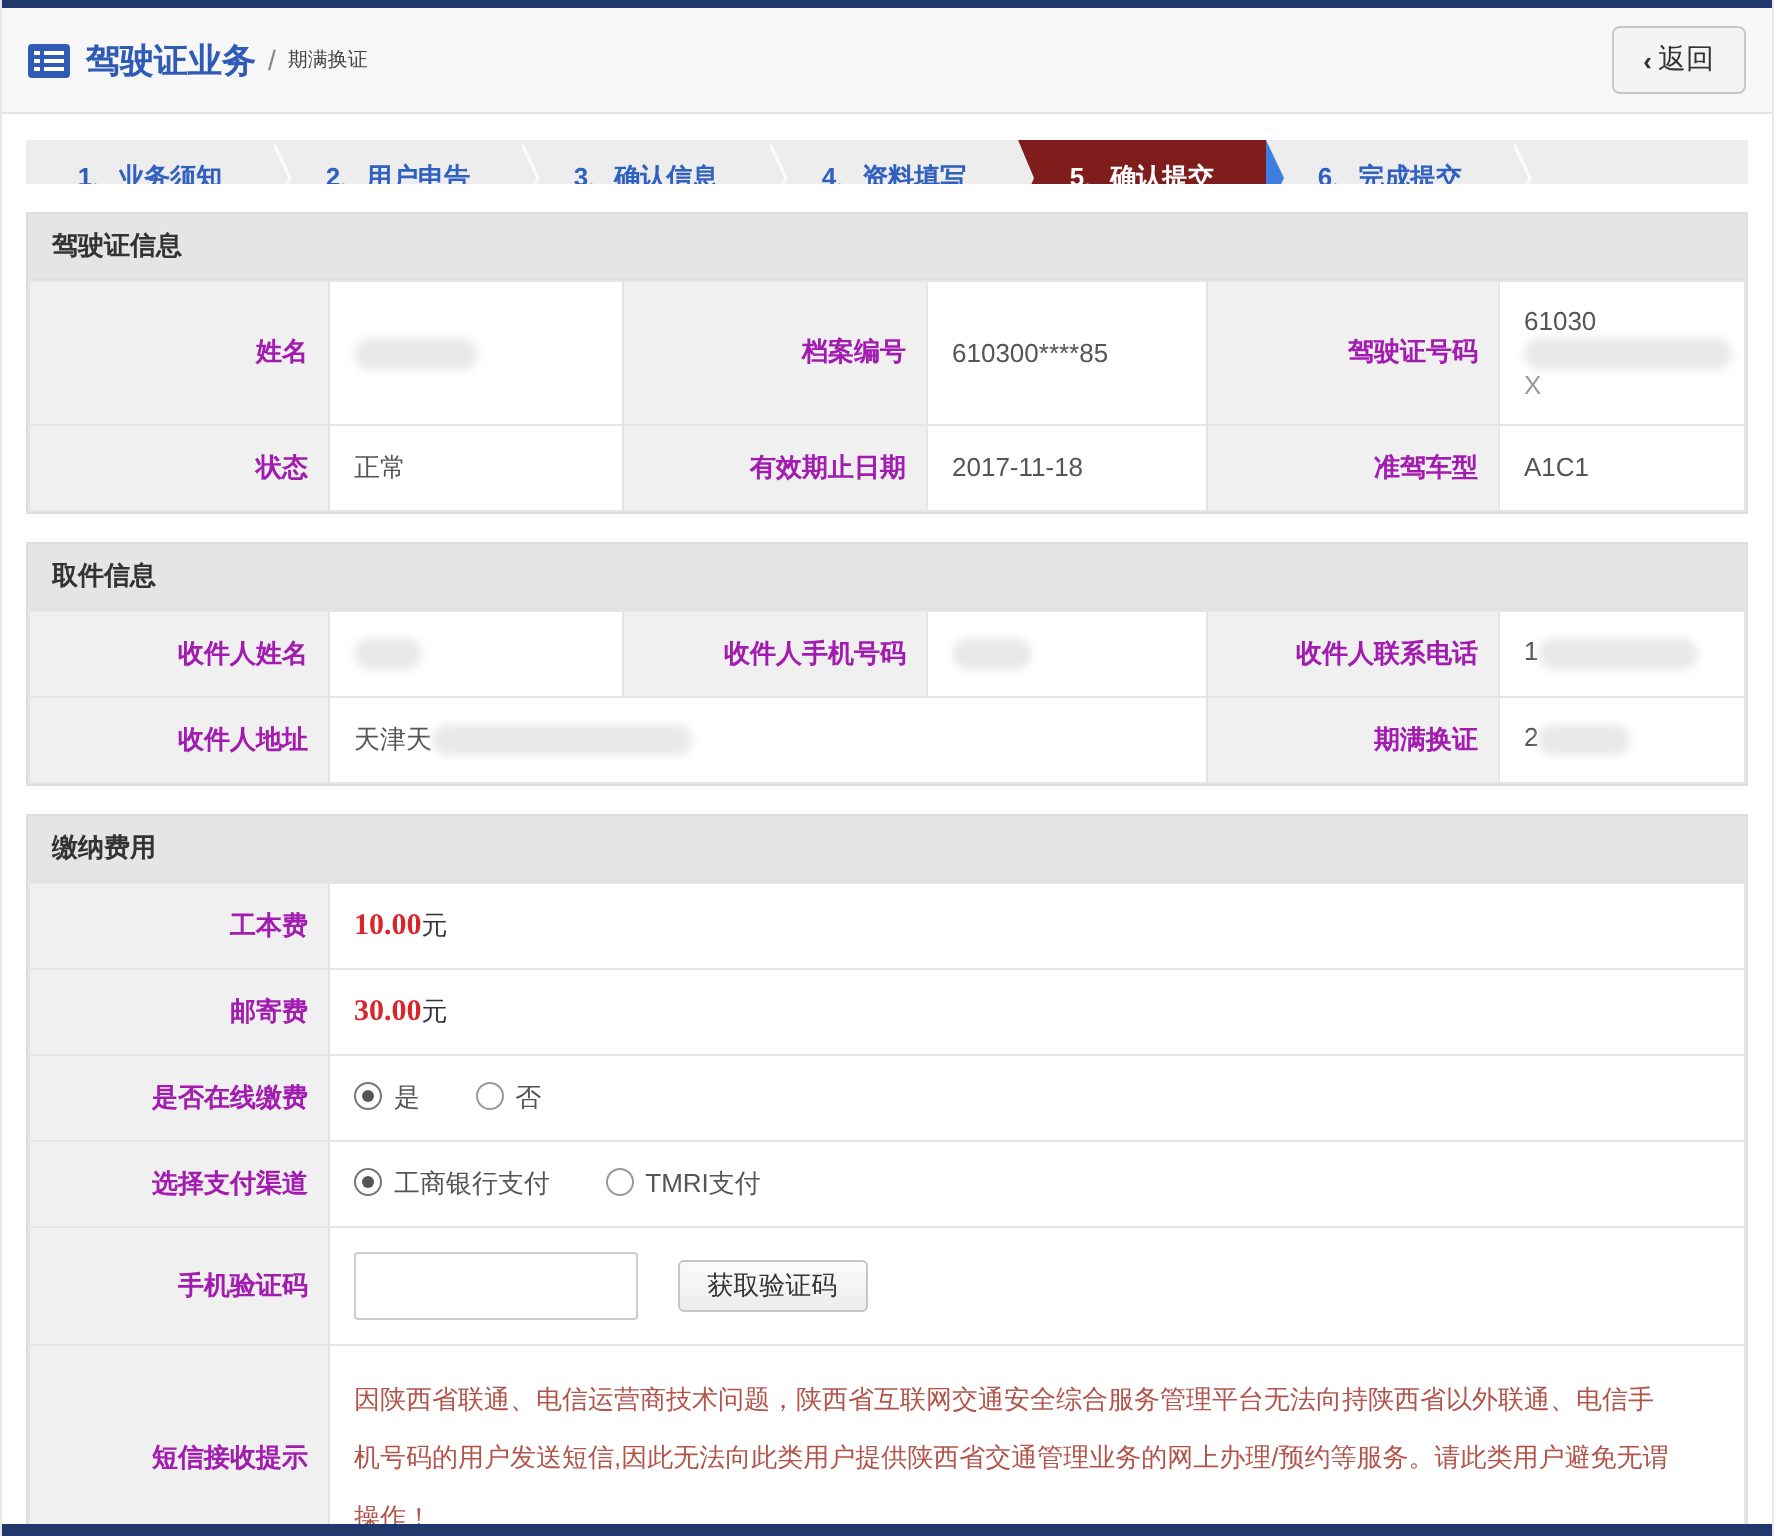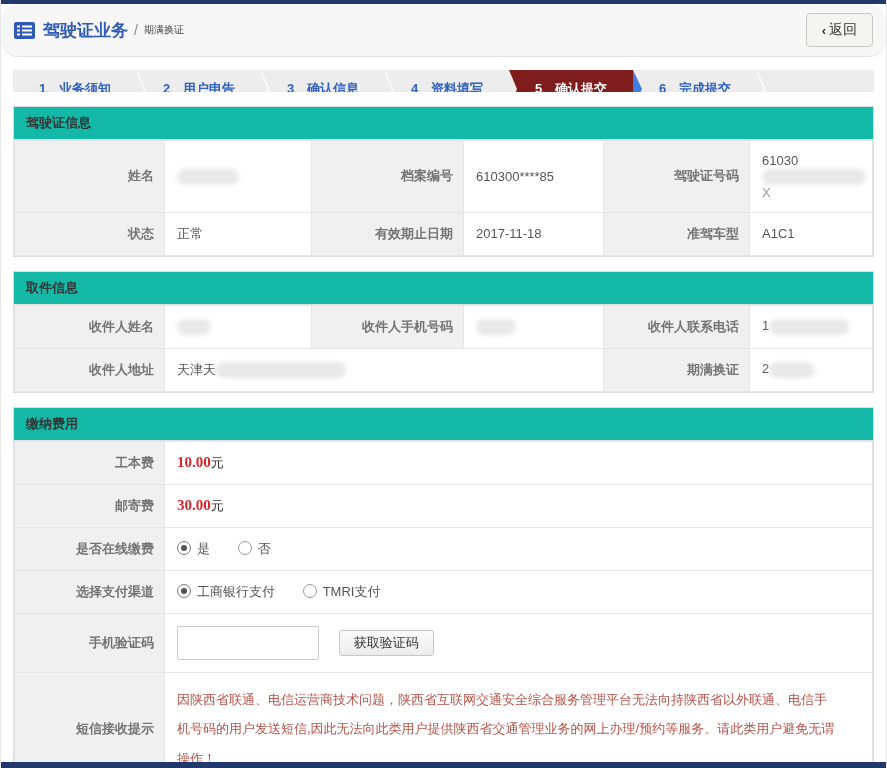--- a/index.html
+++ b/index.html
@@ -13,21 +13,21 @@
     overflow: hidden;
     border-left: 1px solid #e8e8e8;
     border-right: 1px solid #e8e8e8;
   }
   .topbar { height: 4px; background: #20386b; }
   .bottombar { height: 6px; background: #20386b; position: absolute; bottom: 0; left: 0; right: 0; }
 
   
   .header {
     height: 53px; background: #f7f7f7; border-bottom: 1px solid #e3e3e3;
-    display: flex; align-items: center; padding: 0 13px; border-radius: 17px;
+    display: flex; align-items: center; padding: 0 13px;
   }
   .doc-icon { display: inline-flex; margin-right: 8px; }
   .crumb-main { color: #2f5bb7; font-size: 17px; font-weight: bold; }
   .crumb-sep { color: #888; font-size: 14px; margin: 0 6px; }
   .crumb-sub { color: #444; font-size: 10px; }
   .back-btn {
     margin-left: auto; background: #f4f4f2; border: 1px solid #c8c8c8; border-radius: 4px;
     padding: 7px 15px; font-size: 14px; color: #333; cursor: pointer; display: flex; align-items: center;
     font-family: inherit;
   }
@@ -49,26 +49,26 @@
   .step::after  { right: -9px; border-left: 9px solid #fafafa; z-index: 2; }
   .step::before { right: -7px; border-left: 9px solid #ededed; z-index: 3; }
   .step.active { background: #7f1d1d; color: #fff; z-index: 4; }
   .step.active::before { left: 0; right: auto; border-left: 8px solid #ededed; z-index: 5; }
   .step.active::after  { right: -9px; border-left: 9px solid #3e7ee0; z-index: 6; }
 
   
   .section { margin: 14px 12px 0 12px; border: 1px solid #ddd; }
   .section-title {
     padding: 7px 12px; font-size: 13px; font-weight: bold; color: #333;
-    background: #14b8a6; border-bottom: 1px solid #e0e0e0;
+    background: #e5e5e5; border-bottom: 1px solid #e0e0e0;
   }
   table { width: 100%; border-collapse: collapse; table-layout: fixed; font-size: 13px; }
   td { border: 1px solid #e5e5e5; padding: 12px 10px; height: 42px; vertical-align: middle; }
   td.lbl {
-    background: #f0f0f0; text-align: right; color: #737373; font-weight: bold; white-space: nowrap;
+    background: #f0f0f0; text-align: right; color: #a21caf; font-weight: bold; white-space: nowrap;
   }
   td.val { background: #fff; color: #555; text-align: left; padding-left: 12px; }
 
   .redact {
     display: inline-block; height: 16px; background: #e9e9e9; border-radius: 8px;
     filter: blur(2px); vertical-align: middle;
   }
 
   .fee { color: #d9262c; font-weight: bold; font-size: 15px; font-family: Liberation Serif, serif; }
   .yuan { color: #333; font-size: 13px; }

